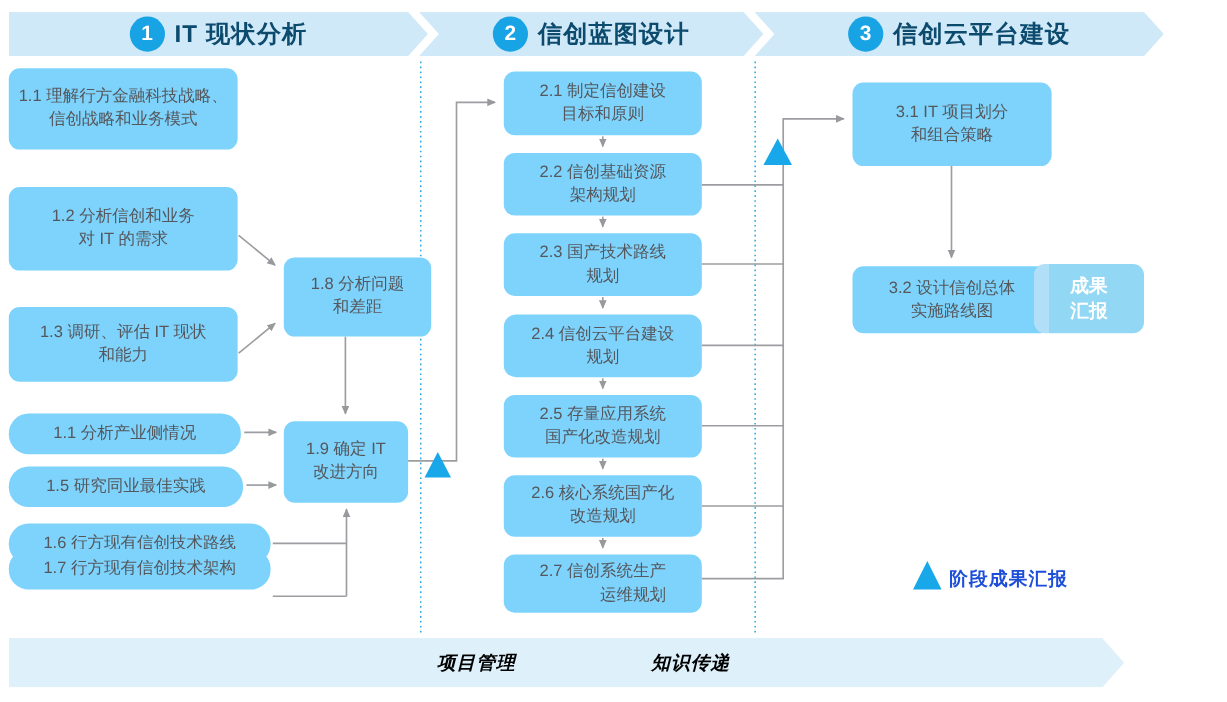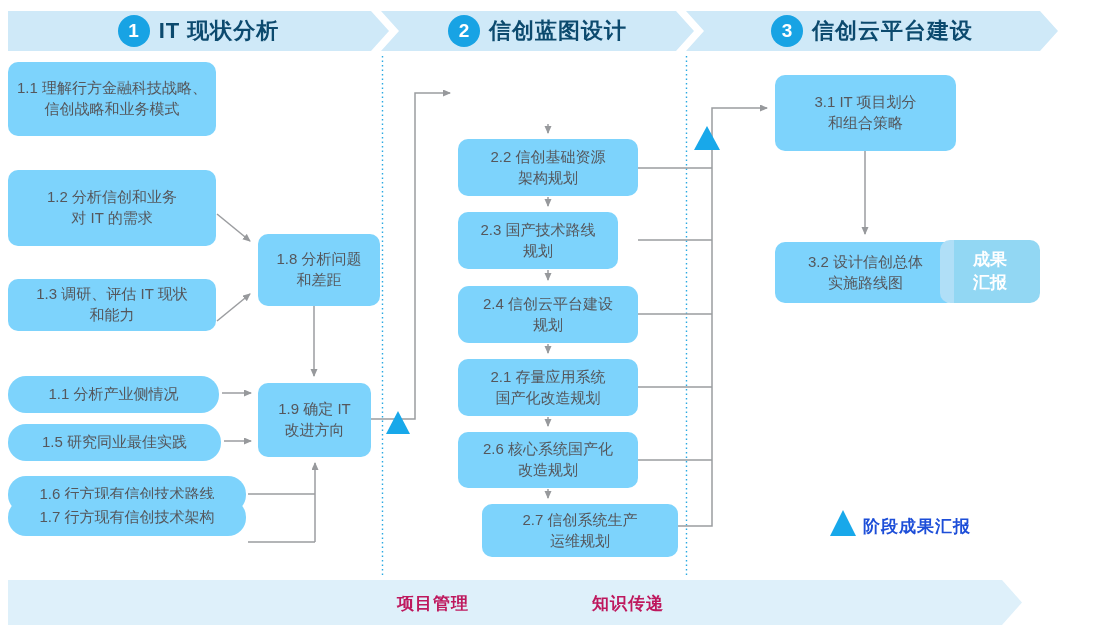--- a/index.html
+++ b/index.html
@@ -40,21 +40,21 @@
   .legend-label{
     position:absolute;left:863px;top:515px;z-index:2;
     font-size:17px;font-weight:700;color:#1d4ed8;letter-spacing:1px;
   }
   .bottom-banner{
     position:absolute;left:8px;top:580px;width:1014px;height:45px;background:#def0fa;z-index:2;
     clip-path:polygon(0 0,calc(100% - 20px) 0,100% 50%,calc(100% - 20px) 100%,0 100%);
   }
   .bottom-banner .bb-item{
     position:absolute;top:50%;transform:translateY(-50%);
-    color:#be185d;font-weight:700;font-size:17px;letter-spacing:1px;
+    color:#000000;font-weight:700;font-size:17px;letter-spacing:1px;font-style:italic;
   }
 </style>
 </head>
 <body>
 
 <div class="canvas">
 
   <svg class="wires" width="1115" height="638" viewBox="0 0 1115 638">
     <defs>
       <marker id="arw" markerWidth="9" markerHeight="8" refX="7" refY="3.5" orient="auto" markerUnits="userSpaceOnUse">
@@ -110,42 +110,44 @@
   </div>
   <div class="banner notch" style="left:686px;width:372px;">
     <span class="num-circle">3</span>
     <span class="banner-title">信创云平台建设</span>
   </div>
 
   <div class="node" style="left:8px;top:62px;width:208px;height:74px;">1.1 理解行方金融科技战略、
 信创战略和业务模式</div>
   <div class="node" style="left:8px;top:170px;width:208px;height:76px;">1.2 分析信创和业务
 对 IT 的需求</div>
-  <div class="node" style="left:8px;top:279px;width:208px;height:52px;">1.3 调研、评估 IT 现状
+  <div class="node" style="left:8px;top:279px;width:208px;height:68px;">1.3 调研、评估 IT 现状
 和能力</div>
   <div class="node pill" style="left:8px;top:376px;width:211px;height:37px;">1.1 分析产业侧情况</div>
   <div class="node pill" style="left:8px;top:424px;width:213px;height:37px;">1.5 研究同业最佳实践</div>
   <div class="node pill" style="left:8px;top:476px;width:238px;height:37px;">1.6 行方现有信创技术路线</div>
   <div class="node pill" style="left:8px;top:499px;width:238px;height:37px;">1.7 行方现有信创技术架构</div>
-  <div class="node" style="left:258px;top:234px;width:122px;height:72px;">1.8 分析问题
+  <div class="node" style="left:258px;top:234px;width:134px;height:72px;">1.8 分析问题
 和差距</div>
   <div class="node" style="left:258px;top:383px;width:113px;height:74px;">1.9 确定 IT
 改进方向</div>
 
+  <div class="node" style="left:458px;top:65px;width:180px;height:58px;">2.1 制定信创建设
+目标和原则</div>
   <div class="node" style="left:458px;top:139px;width:180px;height:57px;">2.2 信创基础资源
 架构规划</div>
-  <div class="node" style="left:458px;top:212px;width:160px;height:57px;">2.3 国产技术路线
+  <div class="node" style="left:458px;top:212px;width:180px;height:57px;">2.3 国产技术路线
 规划</div>
   <div class="node" style="left:458px;top:286px;width:180px;height:57px;border-radius:11px;">2.4 信创云平台建设
 规划</div>
-  <div class="node" style="left:458px;top:359px;width:180px;height:57px;">2.1 存量应用系统
+  <div class="node" style="left:458px;top:359px;width:180px;height:57px;">2.5 存量应用系统
 国产化改造规划</div>
   <div class="node" style="left:458px;top:432px;width:180px;height:56px;">2.6 核心系统国产化
 改造规划</div>
-  <div class="node" style="left:482px;top:504px;width:196px;height:53px;">2.7 信创系统生产
+  <div class="node" style="left:458px;top:504px;width:180px;height:53px;text-align:right;">2.7 信创系统生产
 运维规划</div>
 
   <div class="node" style="left:775px;top:75px;width:181px;height:76px;">3.1 IT 项目划分
 和组合策略</div>
   <div class="node" style="left:775px;top:242px;width:181px;height:61px;">3.2 设计信创总体
 实施路线图</div>
 
   <div class="big-arrow"></div>
   <div class="deliverable">成果
 汇报</div>

